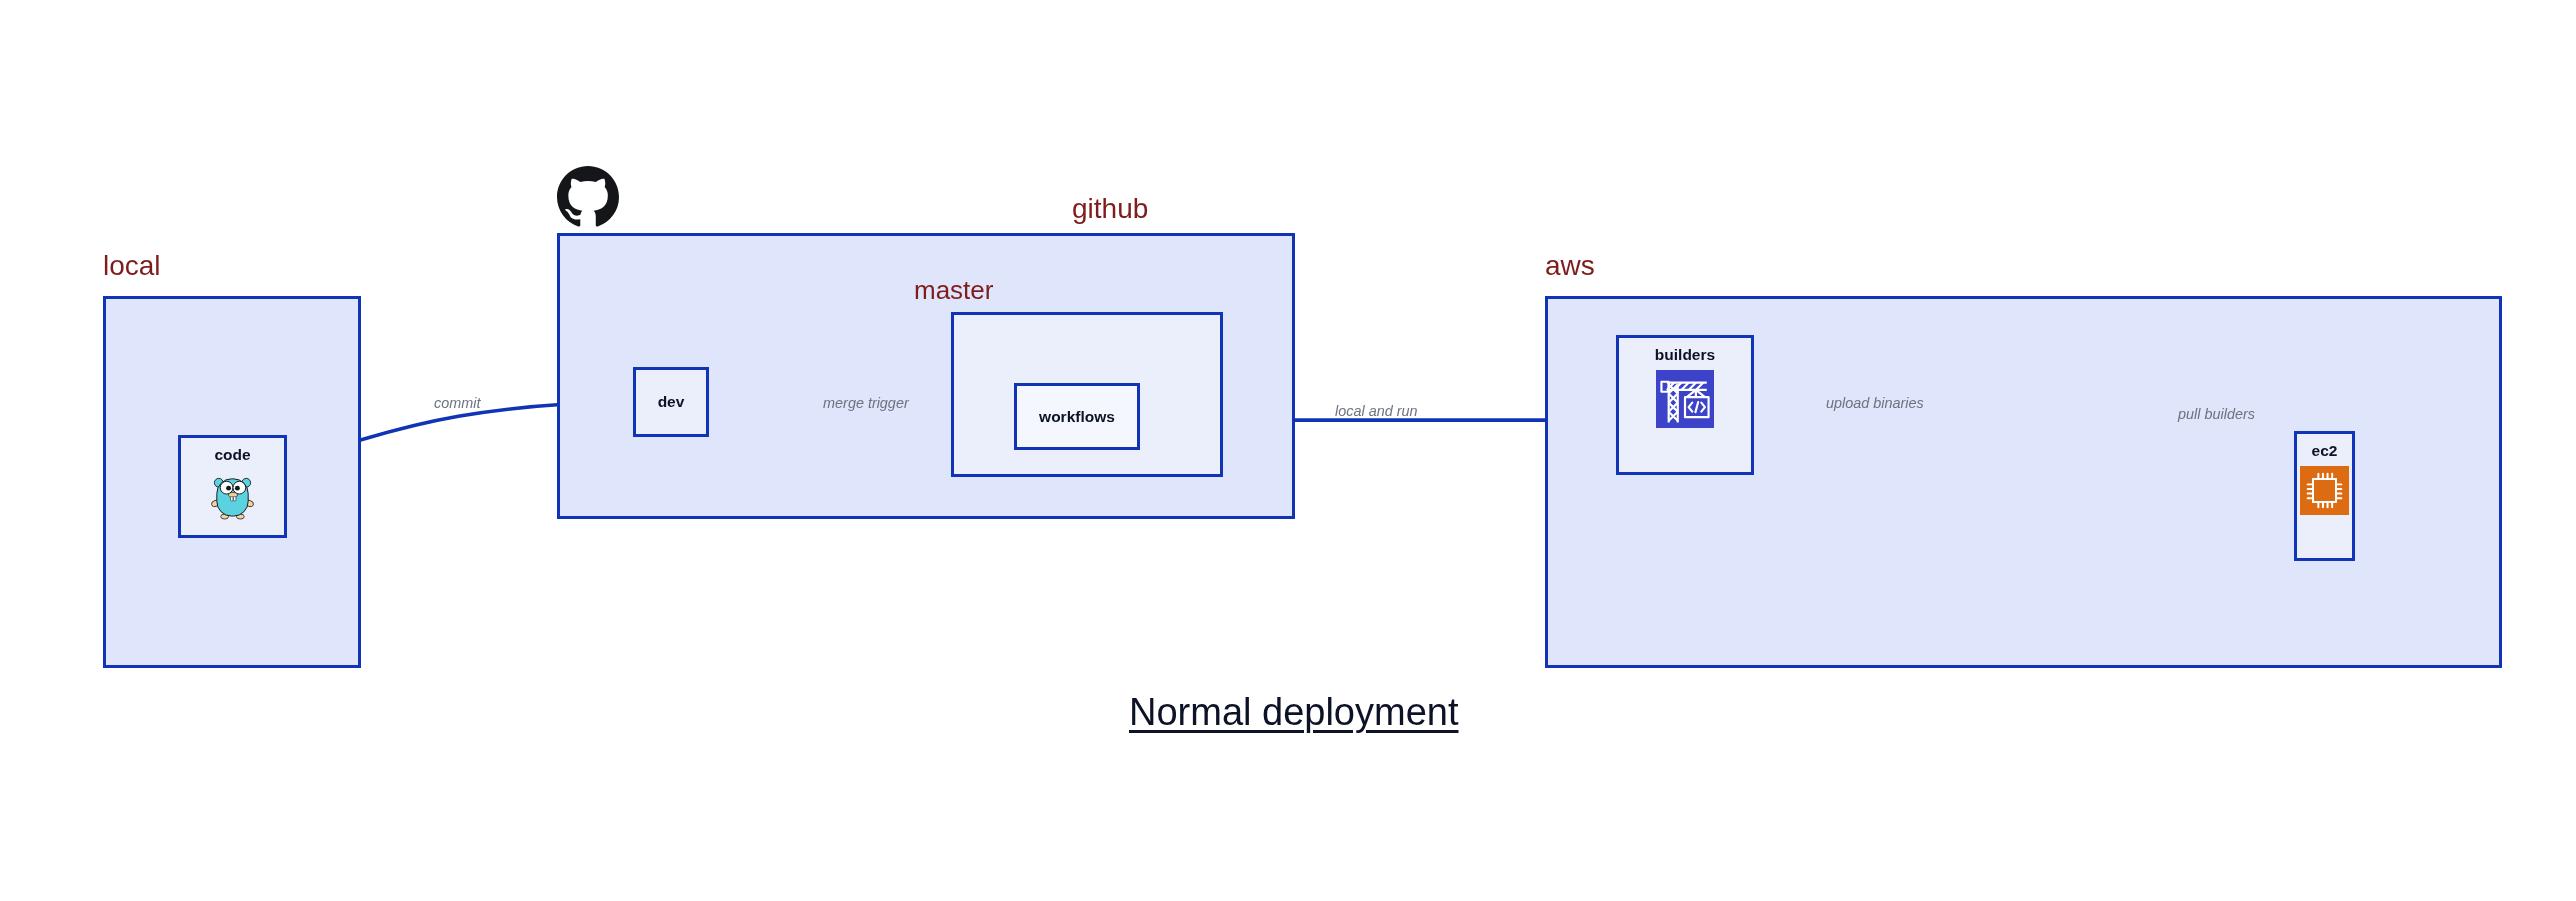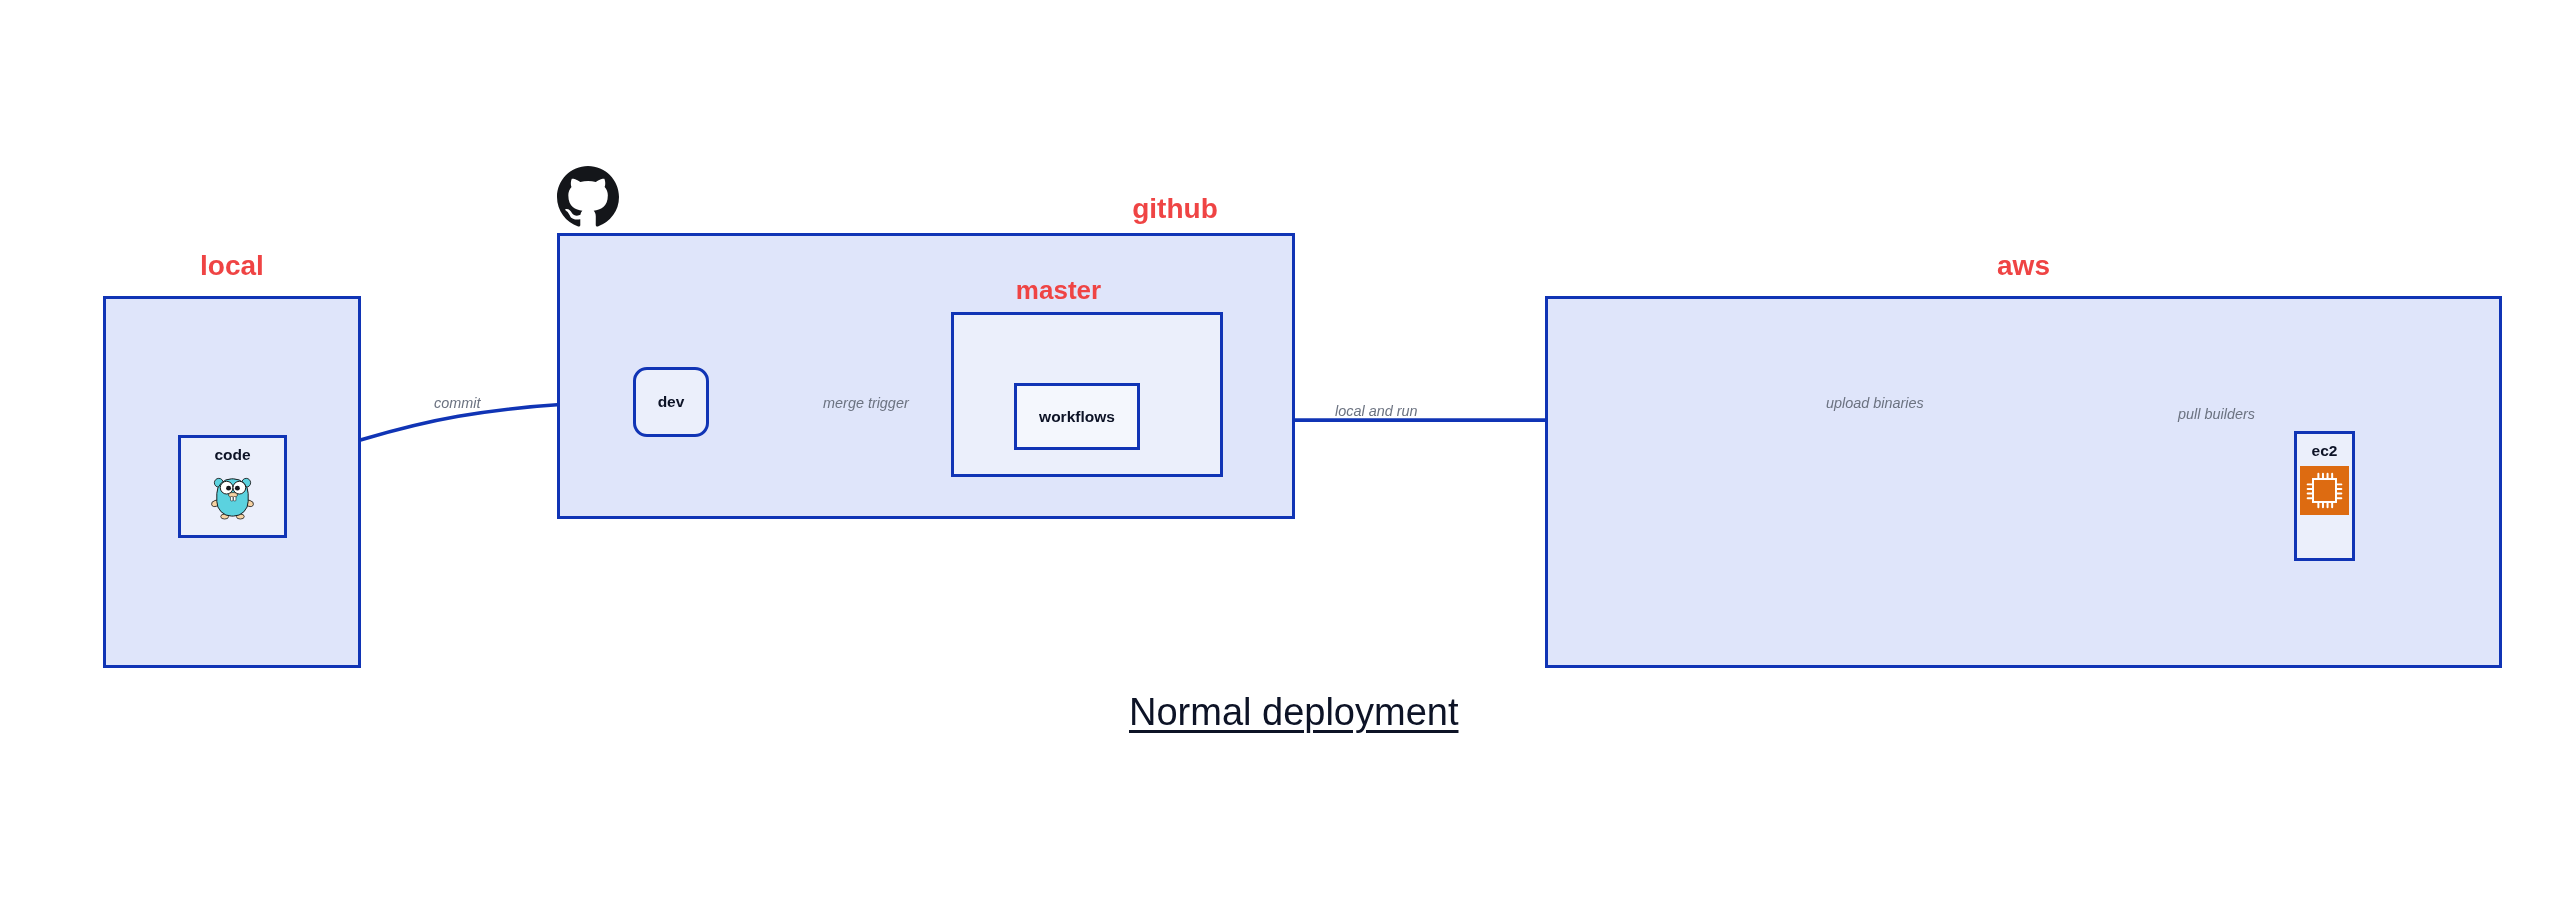--- a/index.html
+++ b/index.html
@@ -26,26 +26,26 @@
 
   
   .group-box {
     position: absolute;
     box-sizing: border-box;
     background: #dfe5fa;
     border: 3.6px solid #1034b5;
   }
   .group-label {
     position: absolute;
-    color: #ef4444;
+    color: #7f1d1d;
     font-size: 28px;
-    font-weight: 700;
-    line-height: 1;
-    white-space: nowrap;
-    text-align: center;
+    font-weight: 400;
+    line-height: 1;
+    white-space: nowrap;
+    text-align: left;
   }
 
   .node-box {
     position: absolute;
     box-sizing: border-box;
     background: #ebeffb;
     border: 3.6px solid #1034b5;
     display: flex;
     flex-direction: column;
     align-items: center;
@@ -172,40 +172,68 @@
         .68 0 1.36.09 2 .27 1.53-1.04 2.2-.82 2.2-.82.44 1.1.16 1.92.08 2.12.51.56.82 1.27.82 2.15
         0 3.07-1.87 3.75-3.65 3.95.29.25.54.73.54 1.48 0 1.07-.01 1.93-.01 2.2 0 .21.15.46.55.38
         A8.01 8.01 0 0 0 16 8c0-4.42-3.58-8-8-8z"></path>
     </svg>
   </div>
 
   <div class="group-label" style="left:1072px; top:195px; width:206px;">github</div>
 
   <div class="group-box" style="left:557px; top:233px; width:738px; height:286px;"></div>
 
-  <div class="node-box" style="left:633px; top:367px; width:76px; height:70px; justify-content:center;border-radius:14px;">
+  <div class="node-box" style="left:633px; top:367px; width:76px; height:70px; justify-content:center;">
     <span class="node-label">dev</span>
   </div>
 
   <div class="edge-label on-group" style="left:820px; top:396px;">merge trigger</div>
 
   <div class="group-label" style="left:914px; top:277px; width:289px; font-size:26px;">master</div>
 
   <div class="group-box" style="left:951px; top:312px; width:272px; height:165px; background:#ebeffb;"></div>
 
   <div class="node-box lighter" style="left:1014px; top:383px; width:126px; height:67px; justify-content:center;">
     <span class="node-label">workflows</span>
   </div>
 
   <div class="edge-label" style="left:1332px; top:404px;">local and run</div>
 
   <div class="group-label" style="left:1545px; top:252px; width:957px;">aws</div>
 
   <div class="group-box" style="left:1545px; top:296px; width:957px; height:372px;"></div>
 
+  <div class="node-box" style="left:1616px; top:335px; width:138px; height:140px; padding-top:9.3px;">
+    <span class="node-label">builders</span>
+    <span class="node-icon" style="margin-top:7.2px;">
+      <svg width="58" height="58" viewBox="0 0 64 64" aria-hidden="true">
+        <rect x="0" y="0" width="64" height="64" fill="#3c43c9"></rect>
+        <g fill="none" stroke="#ffffff" stroke-width="2.4" stroke-linejoin="round">
+
+          <path d="M14 16 L14 58 M24 16 L24 58"></path>
+          <path d="M14 16 L24 26 M24 16 L14 26 M14 26 L24 36 M24 26 L14 36
+                   M14 36 L24 46 M24 36 L14 46 M14 46 L24 56 M24 46 L14 56"></path>
+
+          <rect x="6" y="13" width="8" height="11"></rect>
+
+          <path d="M12 14 L56 14 M12 22 L56 22"></path>
+          <path d="M12 22 L20 14 M20 22 L28 14 M28 22 L36 14 M36 22 L44 14 M44 22 L52 14"></path>
+
+          <path d="M44 22 L44 30 M34 30 L44 22 M54 30 L44 22"></path>
+
+          <rect x="32" y="30" width="26" height="22"></rect>
+        </g>
+        <g fill="none" stroke="#ffffff" stroke-width="2.4" stroke-linecap="round" stroke-linejoin="round">
+          <path d="M40 36 L36 41 L40 46"></path>
+          <path d="M50 36 L54 41 L50 46"></path>
+          <path d="M46.5 35.5 L43.5 46.5"></path>
+        </g>
+      </svg>
+    </span>
+  </div>
 
   <div class="edge-label on-group" style="left:1823px; top:396px;">upload binaries</div>
 
 
   <div class="edge-label on-group" style="left:2175px; top:407px;">pull builders</div>
 
   <div class="node-box" style="left:2294px; top:431px; width:61px; height:130px; padding-top:9.3px;">
     <span class="node-label">ec2</span>
     <span class="node-icon" style="margin-top:7.2px;">
       <svg width="49" height="49" viewBox="0 0 64 64" aria-hidden="true">

